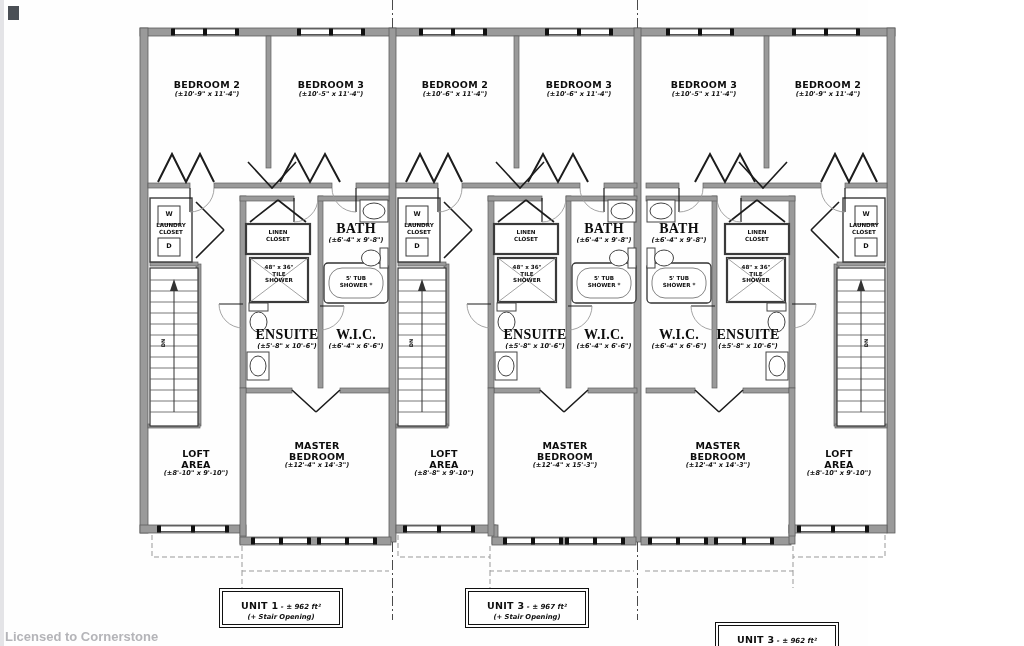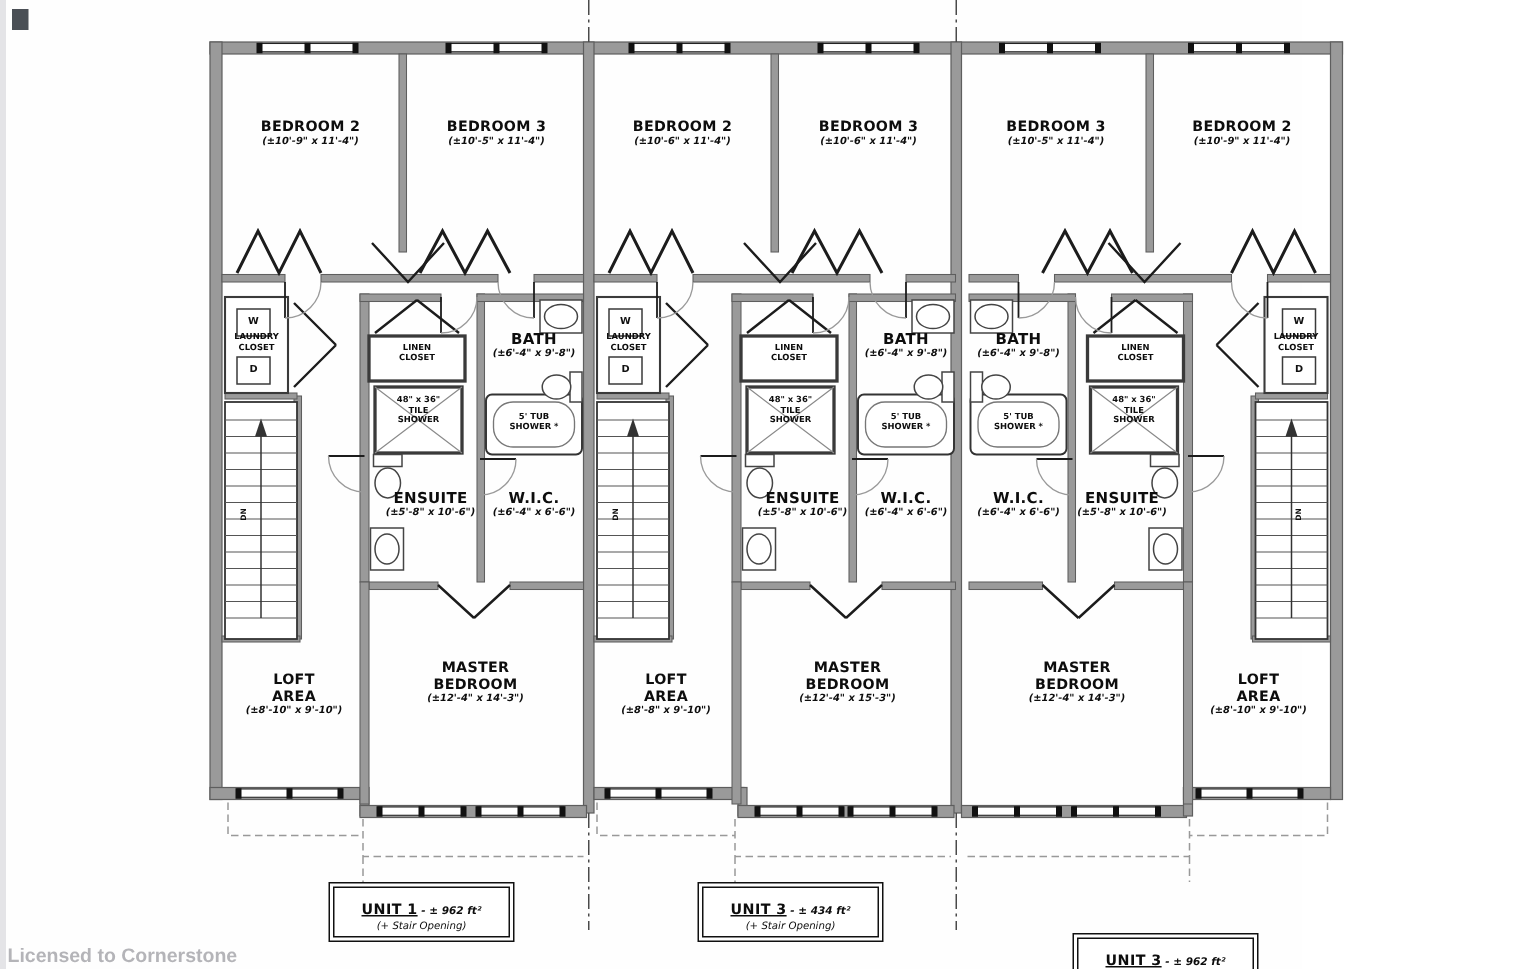--- a/index.html
+++ b/index.html
@@ -4,29 +4,29 @@
 <style>
   html,body{margin:0;padding:0;background:#fff;}
   body{width:1024px;height:646px;overflow:hidden;font-family:"DejaVu Sans",sans-serif;}
   .canvas{position:relative;width:868px;height:646px;background:#fefefe;}
   .left-strip{position:absolute;left:0;top:0;width:4px;height:646px;background:#e4e4e7;}
   .corner-mark{position:absolute;left:8px;top:6px;width:11px;height:14px;background:#4a4f55;}
   .plan{position:absolute;left:0;top:0;}
   .lbl{position:absolute;text-align:center;color:#0d0d0d;font-weight:700;line-height:1.12;}
   .nm{display:block;font-size:9.5px;letter-spacing:.2px;white-space:nowrap;}
   .dm{display:block;font-size:6.6px;font-style:italic;white-space:nowrap;}
-  .sm .nm{font-size:10px;}
+  .sm .nm{font-size:14px;font-family:Liberation Serif, serif;}
   .tiny{font-size:5.6px;line-height:1.18;}
   .tiny span{display:block;white-space:nowrap;}
   .fx{position:absolute;font-size:6.5px;font-weight:700;text-align:center;color:#111;}
   .dn{position:absolute;font-size:5px;font-weight:700;color:#111;transform:rotate(-90deg);}
   .unit-box{position:absolute;background:#fff;border:1.6px solid #101010;outline:1.3px solid #101010;outline-offset:2px;padding:2px 2px 3px;text-align:center;color:#0d0d0d;}
   .unit-line1{font-size:7px;font-weight:700;font-style:italic;white-space:nowrap;}
-  .unit-name{font-size:9.5px;font-style:normal;text-decoration:underline;letter-spacing:.3px;}
-  .unit-note{display:block;font-size:6.8px;font-weight:400;font-style:italic;white-space:nowrap;}
+  .unit-name{font-size:9.5px;font-style:normal;letter-spacing:.3px;}
+  .unit-note{display:block;font-size:6.8px;font-weight:700;font-style:italic;white-space:nowrap;}
   .watermark{position:absolute;left:5px;bottom:2px;font-size:13px;font-weight:700;color:#b4b4b8;font-family:"Liberation Sans",sans-serif;}
 </style>
 </head>
 <body>
 
 <div class="canvas">
   <div class="left-strip"></div>
   <div class="corner-mark"></div>
 
   <svg class="plan" width="1024" height="646" viewBox="0 0 1024 646">
@@ -436,21 +436,21 @@
   </div>
   <div class="fx" style="left:855px;top:210px;width:22px">W</div>
   <div class="fx" style="left:855px;top:242px;width:22px">D</div>
   <div class="dn" style="left:862px;top:340px">DN</div>
 
   <div class="unit-box" style="left:222px;top:591px;width:112px">
     <span class="unit-line1"><span class="unit-name">UNIT 1</span> <span>- ± 962 ft²</span></span>
     <span class="unit-note">(+ Stair Opening)</span>
   </div>
   <div class="unit-box" style="left:468px;top:591px;width:112px">
-    <span class="unit-line1"><span class="unit-name">UNIT 3</span> <span>- ± 434 ft²</span></span>
+    <span class="unit-line1"><span class="unit-name">UNIT 3</span> <span>- ± 967 ft²</span></span>
     <span class="unit-note">(+ Stair Opening)</span>
   </div>
   <div class="unit-box" style="left:718px;top:625px;width:112px">
     <span class="unit-line1"><span class="unit-name">UNIT 3</span> <span>- ± 962 ft²</span></span>
     <span class="unit-note">(+ Stair Opening)</span>
   </div>
 
   <div class="watermark">Licensed to Cornerstone</div>
 </div>
 

